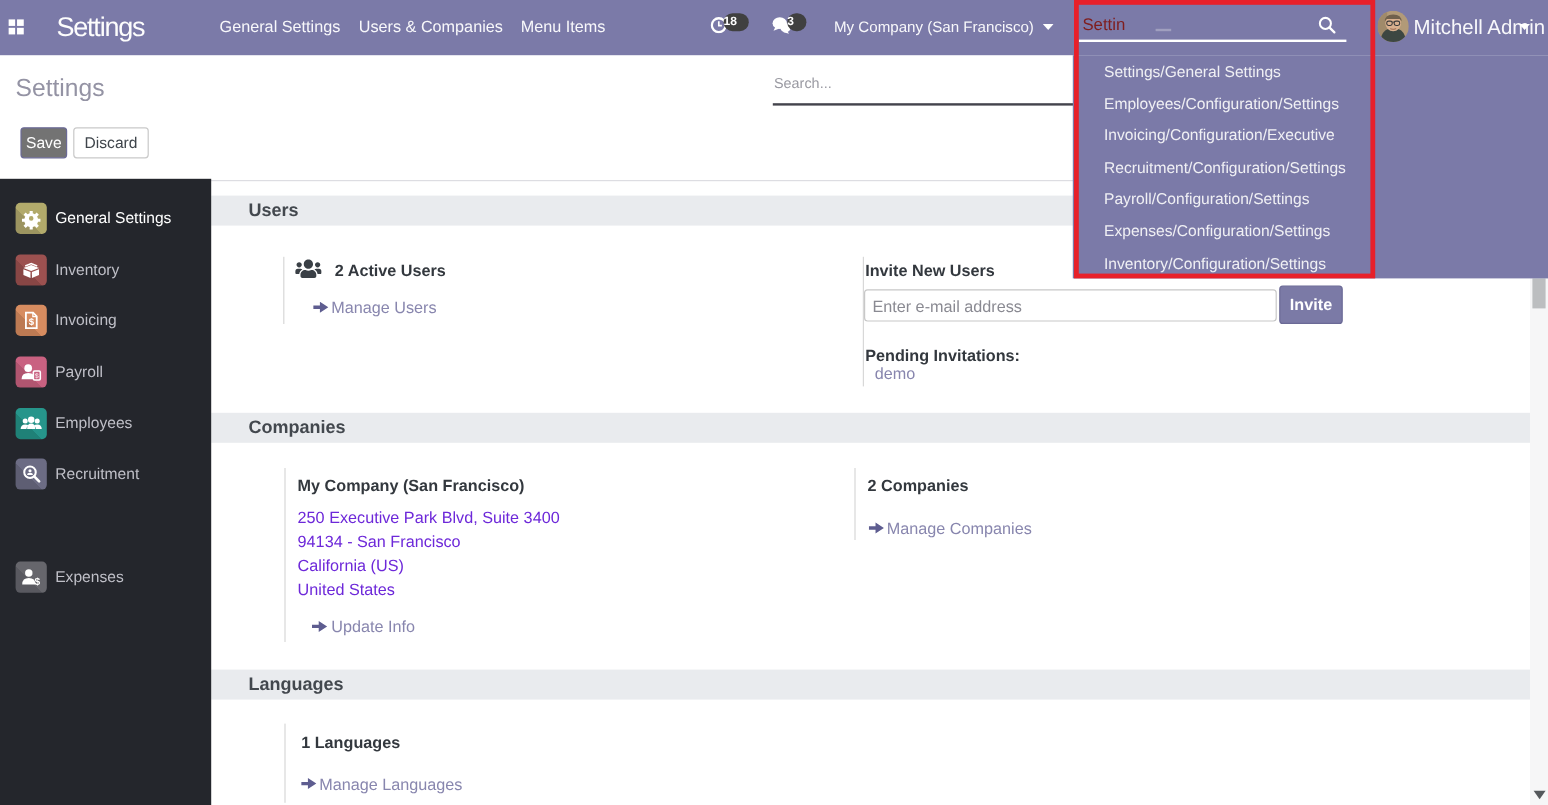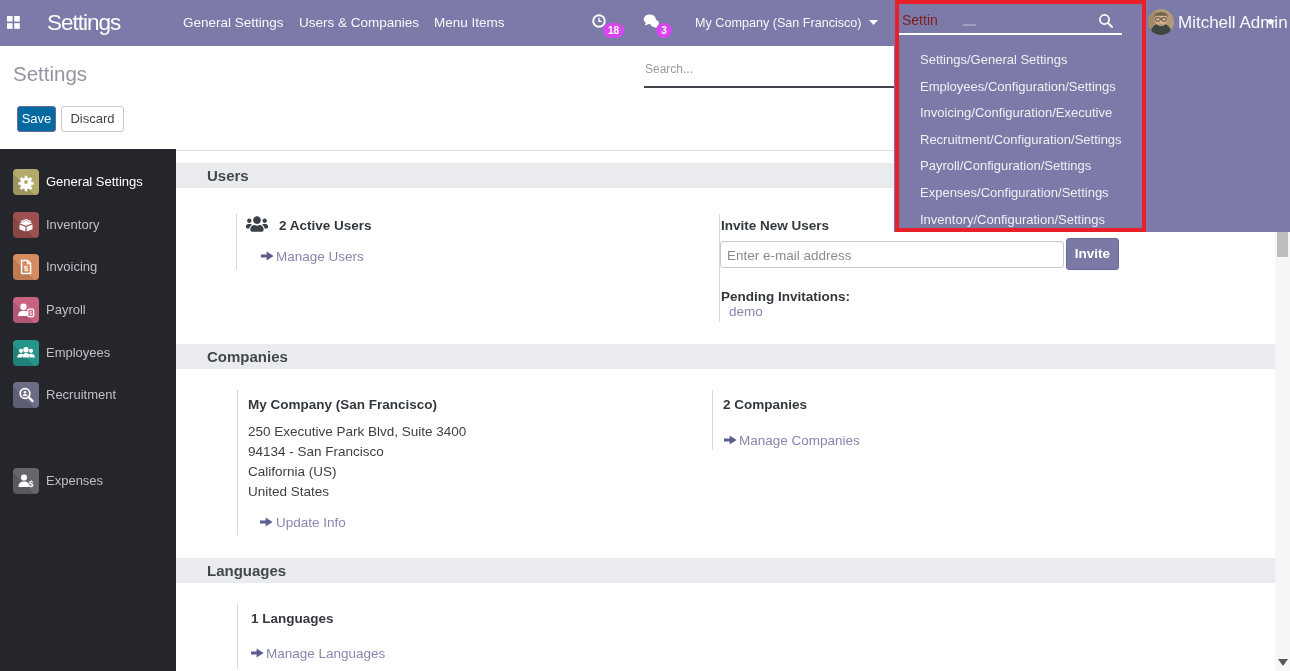--- a/index.html
+++ b/index.html
@@ -17,32 +17,32 @@
 .srow { position:absolute; left:0; width:176px; height:43px; }
 .sicon { position:absolute; left:13px; top:0; width:26px; height:26px; border-radius:4px; }
 .slabel { position:absolute; left:46px; top:0; height:26px; line-height:26px; font-size:13px; color:#bfbfc7; }
 .slabel.sel { color:#ffffff; }
 
 
 .secbar { position:absolute; left:176px; width:1099px; height:25px; background:#e9ebee; }
 .sechead { position:absolute; left:31px; top:0; height:25px; line-height:25px; font-size:15px; font-weight:bold; color:#43484e; }
 .btitle { font-weight:bold; font-size:13.5px; color:#33383e; }
 .blink { font-size:13.5px; color:#8886ae; }
-.bgray { font-size:13.5px; color:#404040; }
+.bgray { font-size:13.5px; color:#6d28d9; }
 .vline { position:absolute; width:1px; background:#d8d8d8; }
 .arrow { position:absolute; width:13px; height:10px; }
 
 
 #dropdown { left:894px; top:46px; width:396px; height:186px; background:#7b7aa8; }
 .ditem { position:absolute; left:26px; height:27px; line-height:27px; font-size:13px; color:#f0f0f4; }
 
 #redbox { left:895px; top:0px; width:251px; height:232px; border:4px solid #e7202a; border-top-width:4px; }
 
 
-.badge { position:absolute; top:11px; height:15px; border-radius:8px; background:#d946ef; color:#fff; font-size:10px; font-weight:bold; text-align:center; line-height:15px;margin-top:12px; }
+.badge { position:absolute; top:11px; height:15px; border-radius:8px; background:#404040; color:#fff; font-size:10px; font-weight:bold; text-align:left; line-height:15px; }
 </style>
 </head>
 <body>
 
 <div class="abs" id="navbar">
   <svg class="abs" style="left:7px;top:16px" width="13" height="13" viewBox="0 0 13 13">
     <rect x="0" y="0" width="5.6" height="5.6" fill="#fff"></rect>
       <rect x="7.2" y="0" width="5.6" height="5.6" fill="#fff"></rect>
     <rect x="0" y="7.2" width="5.6" height="5.6" fill="#fff"></rect>
       <rect x="7.2" y="7.2" width="5.6" height="5.6" fill="#fff"></rect>
@@ -87,21 +87,21 @@
       <path d="M10.5 14.8 Q13 16.2 15.5 14.8" stroke="#a97a5e" stroke-width="0.9" fill="none"></path>
     </g>
   </svg>
   <div class="navlink" style="left:1178px;font-size:17px">Mitchell Admin</div>
   <svg class="abs" style="left:1266px;top:20px" width="9" height="5" viewBox="0 0 9 5">
       <path d="M0 0 L9 0 L4.5 5 Z" fill="#fff"></path>
     </svg>
 </div>
 
 <div class="abs" style="left:13px;top:62px;font-size:20.5px;color:#9493a4;">Settings</div>
-<div class="abs" style="left:17px;top:106px;width:39px;height:26px;background:#0369a1;border:1px solid #6b6a96;border-radius:3px;color:#fff;font-size:13px;text-align:center;line-height:24px;">Save</div>
+<div class="abs" style="left:17px;top:106px;width:39px;height:26px;background:#737373;border:1px solid #6b6a96;border-radius:3px;color:#fff;font-size:13px;text-align:center;line-height:24px;">Save</div>
 <div class="abs" style="left:61px;top:106px;width:63px;height:26px;background:#fff;border:1px solid #c9c9c9;border-radius:3px;color:#3f454b;font-size:13px;text-align:center;line-height:24px;">Discard</div>
 <div class="abs" style="left:0px;top:150px;width:1290px;height:1px;background:#dddde2;"></div>
 
 <div class="abs" style="left:645px;top:62px;font-size:12px;color:#9a9aa2;">Search...</div>
 <div class="abs" style="left:644px;top:86px;width:626px;height:2px;background:#44444c;"></div>
 
 <div class="secbar" style="top:163px;">
     <div class="sechead">Users</div>
   </div>
 

